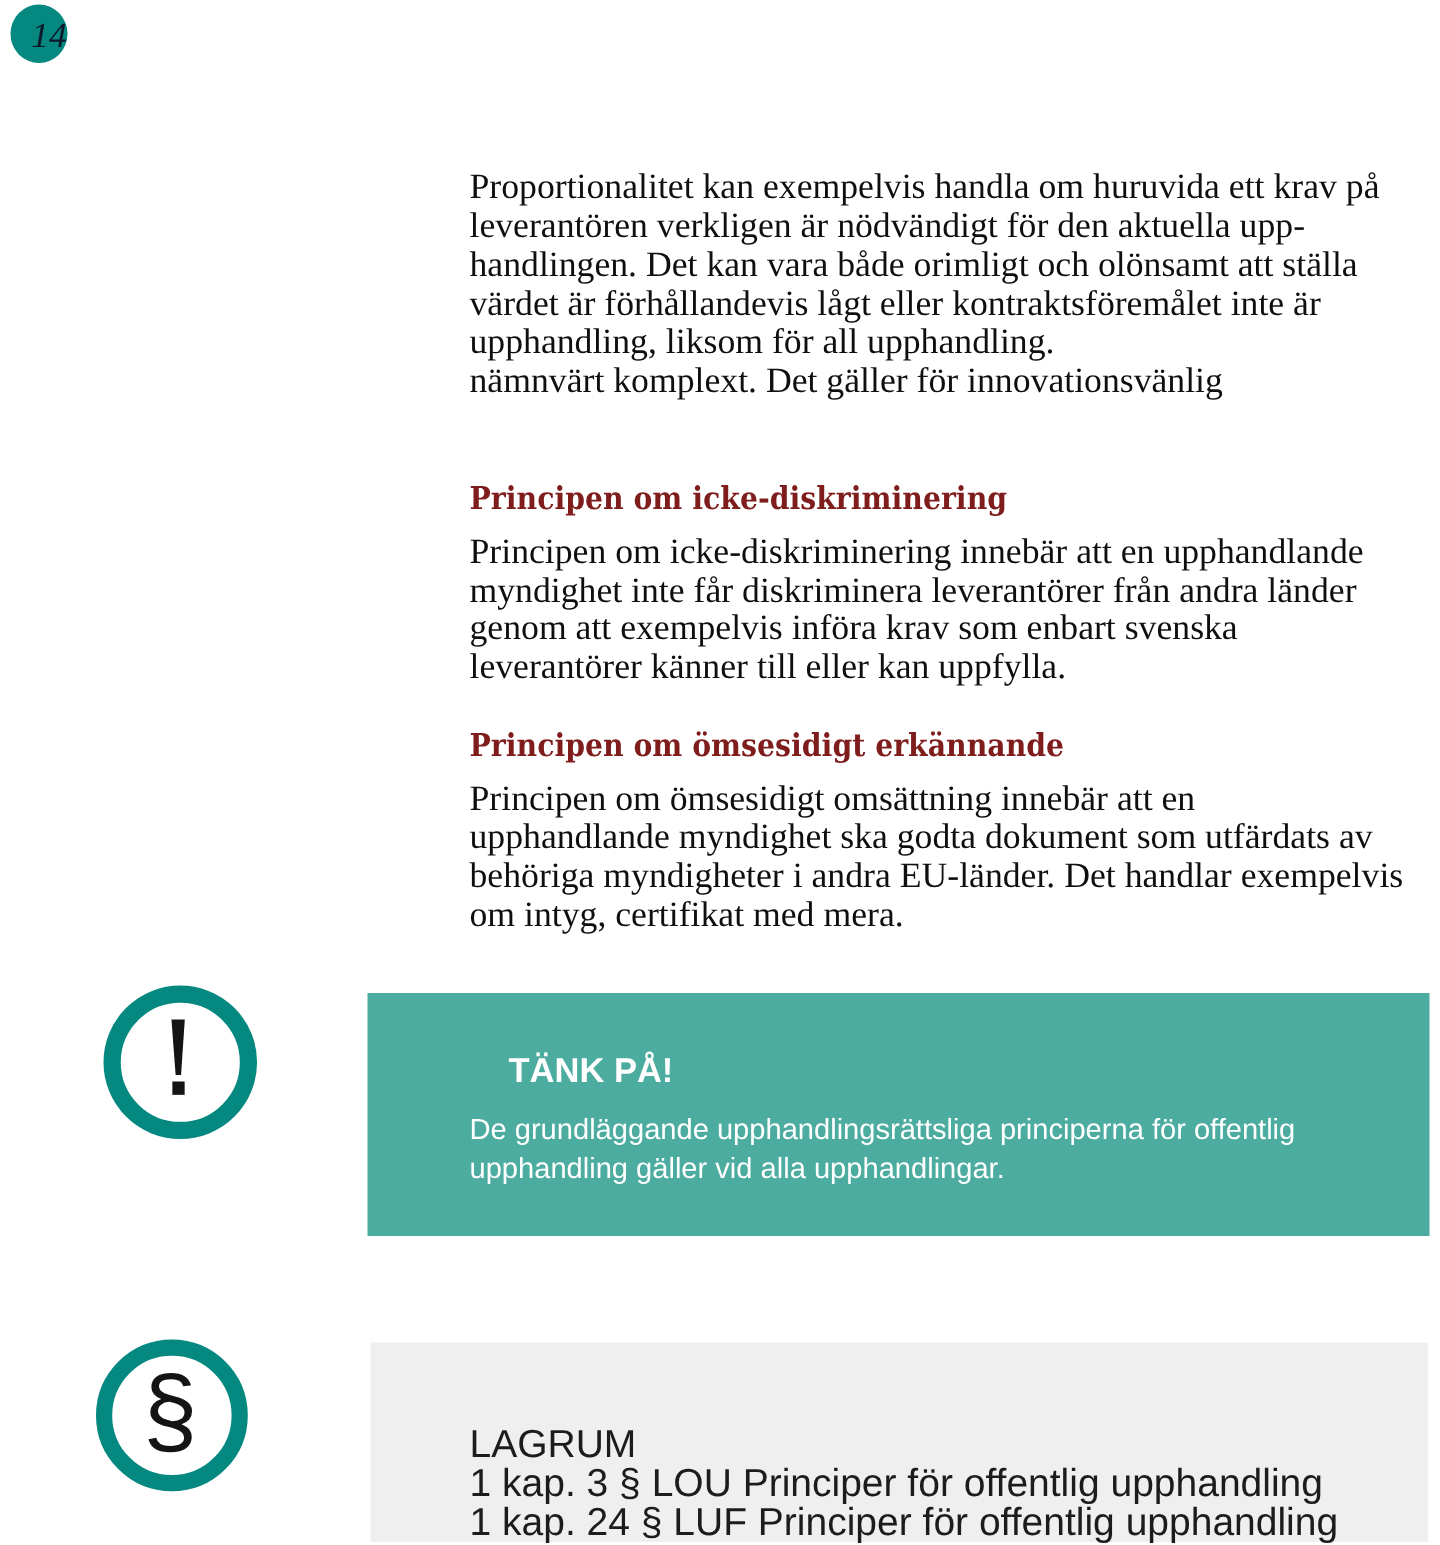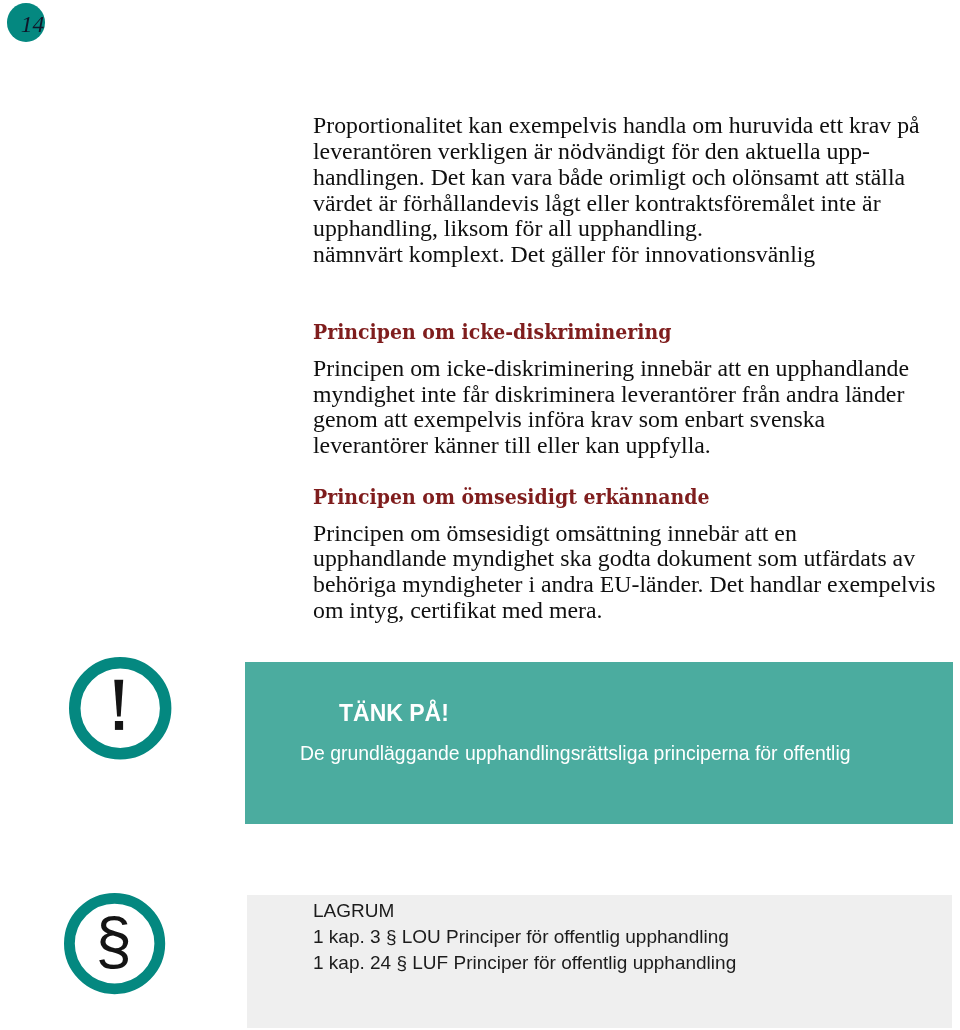--- a/index.html
+++ b/index.html
@@ -21,28 +21,28 @@
   .col{position:absolute;left:313px;top:0;width:640px;}
   .para{font-family:"Liberation Serif",serif;font-size:23.8px;line-height:25.8px;color:#0f0f0f;}
   .para .ln{display:block;white-space:nowrap;}
   .sec-head{font-family:"DejaVu Serif Condensed","DejaVu Serif",serif;font-weight:bold;font-size:21px;
        color:#7f1d1d;white-space:nowrap;font-stretch:condensed;}
 
   
   .tip-box{position:absolute;left:245.4px;top:662.3px;width:707.3px;height:162px;background:#4bac9f;}
   .tip-title{position:absolute;left:313px;top:700.2px;font-family:"Liberation Sans",sans-serif;
        font-weight:bold;font-size:23px;color:#ffffff;white-space:nowrap;margin-left:26px;}
-  .tip-body{position:absolute;left:300px;top:739.5px;font-family:"Liberation Sans",sans-serif;
+  .tip-body{position:absolute;left:313px;top:739.5px;font-family:"Liberation Sans",sans-serif;
        font-size:19.4px;line-height:26.1px;color:#ffffff;}
   .tip-body .ln{display:block;white-space:nowrap;}
 
   
   .law-box{position:absolute;left:246.8px;top:894.6px;width:705.7px;height:133.2px;background:#efefef;}
-  .law-text{position:absolute;left:313px;top:898px;font-family:"Liberation Sans",sans-serif;
-       font-size:19px;line-height:25.8px;color:#1c1c1c;}
+  .law-text{position:absolute;left:313px;top:950px;font-family:"Liberation Sans",sans-serif;
+       font-size:26px;line-height:25.8px;color:#1c1c1c;}
   .law-text .ln{display:block;white-space:nowrap;}
 
   
   .icon{position:absolute;overflow:visible;}
   .icon-excl{left:69.2px;top:657.1px;width:102.4px;height:102.4px;}
   .icon-para{left:63.8px;top:892.6px;width:101.2px;height:101.2px;}
 </style>
 </head>
 <body>
 
@@ -84,20 +84,21 @@
 
   <div class="tip-box"></div>
   <svg class="icon icon-excl" viewBox="0 0 104 104">
     <circle cx="52" cy="52" r="46.16" fill="none" stroke="#048880" stroke-width="11.68"></circle>
     <path d="M46.01 23.05 L55.05 23.05 L52.51 60.53 L48.85 60.53 Z" fill="#141414"></path>
     <rect x="46.62" y="65.0" width="8.33" height="9.04" fill="#141414"></rect>
   </svg>
   <div class="tip-title">TÄNK PÅ!</div>
   <div class="tip-body" id="tip-body">
       <span class="ln">De grundläggande upphandlingsrättsliga principerna för offentlig</span>
+      <span class="ln">upphandling gäller vid alla upphandlingar.</span>
     </div>
 
   <div class="law-box"></div>
   <svg class="icon icon-para" viewBox="0 0 104 104">
     <circle cx="52" cy="52" r="46.45" fill="none" stroke="#048880" stroke-width="11.1"></circle>
     <text x="50.94" y="54.01" text-anchor="middle" dominant-baseline="middle" font-family="Liberation Sans, sans-serif" font-size="67.2" fill="#141414">§</text>
   </svg>
   <div class="law-text" id="law-text">
       <span class="ln">LAGRUM</span>
       <span class="ln">1 kap. 3 § LOU Principer för offentlig upphandling</span>

